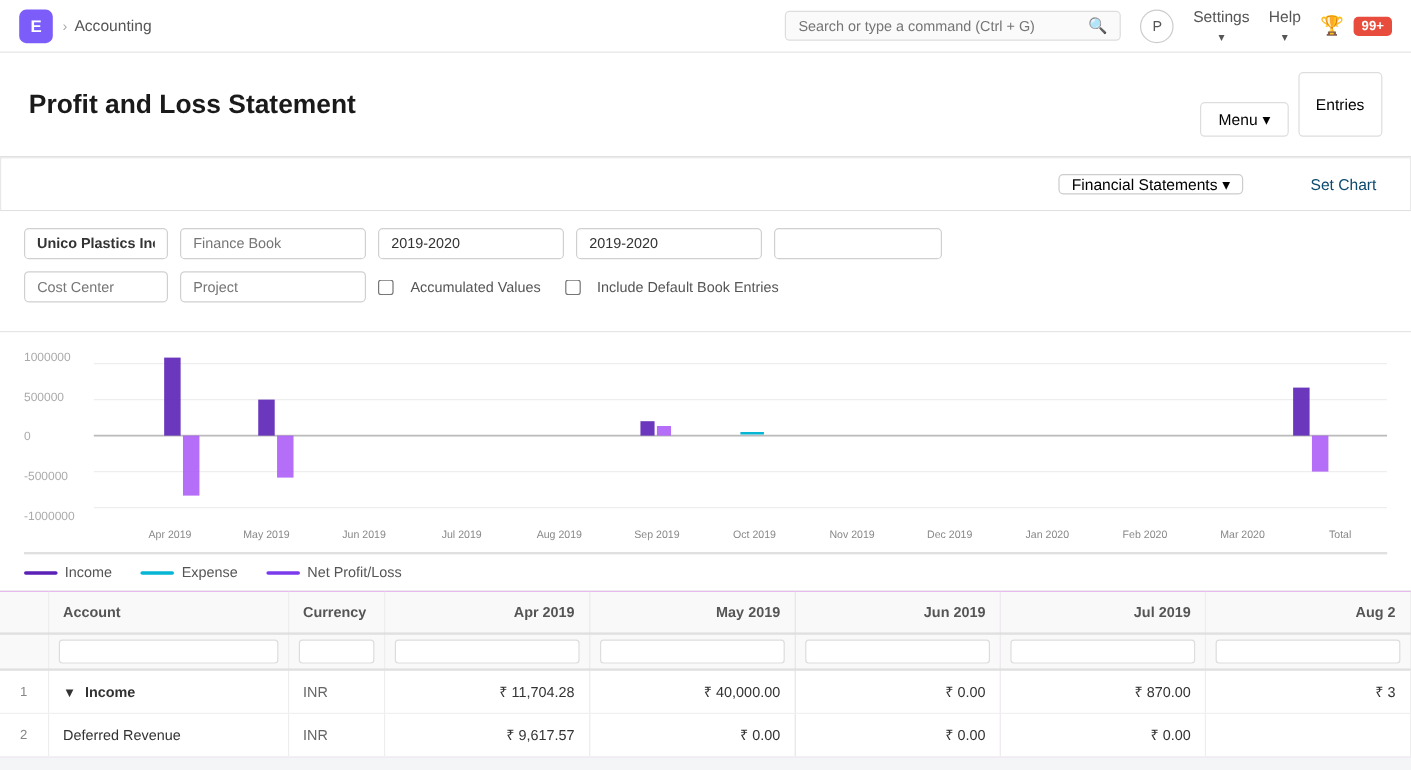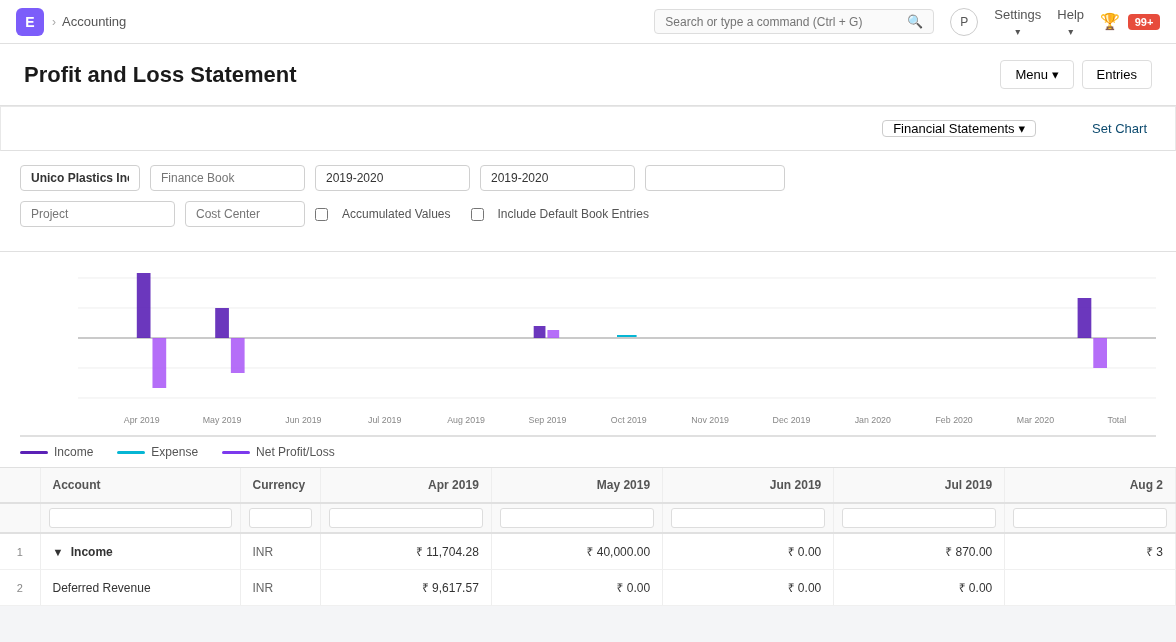--- a/index.html
+++ b/index.html
@@ -39,21 +39,21 @@
 
     
     .page-header {
       display: flex; align-items: center; padding: 16px 24px;
       background: #fff; border-bottom: 1px solid #e0e0e0;
     }
     .page-title { font-size: 22px; font-weight: 600; color: #1a1a1a; flex: 1; }
     .header-actions { display: flex; gap: 8px; }
     .btn-menu {
       border: 1px solid #ddd; background: #fff; border-radius: 4px;
-      padding: 6px 14px; font-size: 13px; cursor: pointer; display: flex; align-items: center; gap: 4px;
+      padding: 6px 14px; font-size: 13px; cursor: pointer; display: flex; align-items: center; gap: 4px; margin-top: 25px;
     }
     .btn-refresh {
       border: 1px solid #ddd; background: #fff; border-radius: 4px;
       padding: 6px 14px; font-size: 13px; cursor: pointer;
     }
 
     
     .main-content { padding: 0; background: #f4f5f7; }
 
     
@@ -179,38 +179,45 @@
 
   <div class="filter-section">
     <div class="filter-row">
       <input class="filter-input bold-text narrow" type="text" value="Unico Plastics Inc." style="">
       <input class="filter-input medium" type="text" placeholder="Finance Book" style="">
       <input class="filter-input medium" type="text" value="2019-2020" style="">
       <input class="filter-input medium" type="text" value="2019-2020" style="">
       <input class="filter-input medium" type="text" style="width: 140px;">
     </div>
     <div class="filter-row">
+      <input class="filter-input narrow" type="text" placeholder="Cost Center" style="">
       <input class="filter-input medium" type="text" placeholder="Project" style="">
-      <input class="filter-input narrow" type="text" placeholder="Cost Center" style="">
       <div class="checkbox-row">
         <label class="checkbox-label">
           <input type="checkbox" style="">
           <span>Accumulated Values</span>
         </label>
         <label class="checkbox-label">
           <input type="checkbox" style="">
           <span>Include Default Book Entries</span>
         </label>
       </div>
     </div>
   </div>
 
   <div class="chart-section">
     <div style="position:relative; padding-left:58px;">
       
+      <div class="y-axis-labels">
+        <span>1000000</span>
+        <span>500000</span>
+        <span>0</span>
+        <span>-500000</span>
+        <span>-1000000</span>
+      </div>
       
       <svg viewBox="0 0 1100 160" style="width:100%;height:160px;" preserveAspectRatio="none">
 
         <line x1="0" y1="10" x2="1100" y2="10" stroke="#eee" stroke-width="1"></line>
         <line x1="0" y1="40" x2="1100" y2="40" stroke="#eee" stroke-width="1"></line>
         <line x1="0" y1="70" x2="1100" y2="70" stroke="#eee" stroke-width="1"></line>
         <line x1="0" y1="100" x2="1100" y2="100" stroke="#eee" stroke-width="1"></line>
         <line x1="0" y1="130" x2="1100" y2="130" stroke="#eee" stroke-width="1"></line>
 
         <line x1="0" y1="70" x2="1100" y2="70" stroke="#bbb" stroke-width="1.5"></line>

